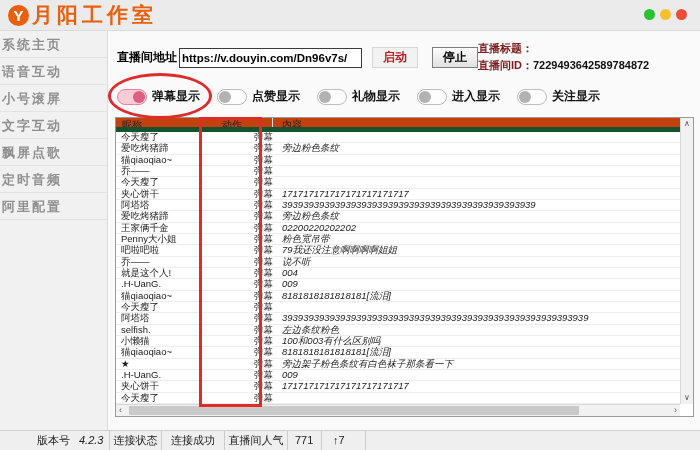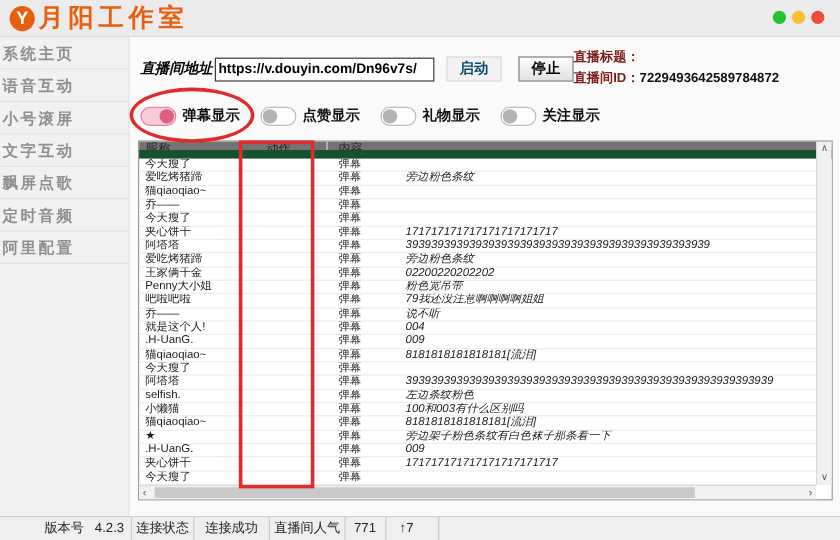--- a/index.html
+++ b/index.html
@@ -17,66 +17,66 @@
 
   
   .sidebar { position:absolute; top:31px; left:0; width:108px; bottom:20px; background:#f1f1f1; border-right:1px solid #dcdcdc; }
   .side-item { height:27px; line-height:27px; color:#8f8f8f; font-size:13px; font-weight:bold; letter-spacing:2px; padding-left:2px; border-bottom:1px solid #e3e3e3; cursor:default; }
   .side-item.active { background:#1e8fe8; color:#ffffff; border-bottom-color:#1e8fe8; }
 
   
   .main { position:absolute; top:31px; left:108px; right:0; bottom:20px; background:#fafafa; }
 
   .address-row { position:absolute; top:16px; left:9px; display:flex; align-items:center; }
-  .addr-label { font-size:12px; font-weight:bold; color:#000; white-space:nowrap;font-style:italic; }
+  .addr-label { font-size:12px; font-weight:bold; color:#000; white-space:nowrap; }
   .addr-input { width:183px; height:20px; border:1px solid #3a3a3a; background:#fff; font-family:"Liberation Sans","DejaVu Sans",sans-serif; font-size:11.5px; font-weight:bold; padding:0 2px; margin-left:2px; }
   .btn { width:46px; height:21px; font-size:12px; font-weight:bold; text-align:center; line-height:19px; }
-  .btn.start { margin-left:10px; background:#f2f2f2; border:1px solid #d8d8d8; color:#0c4a6e; }
+  .btn.start { margin-left:10px; background:#f2f2f2; border:1px solid #d8d8d8; color:#b91c1c; }
   .btn.stop  { margin-left:14px; background:linear-gradient(#fdfdfd,#e1e1e1); border:1px solid #7e7e7e; color:#000; }
 
   .live-info { position:absolute; top:9px; left:370px; font-size:11px; font-weight:bold; white-space:nowrap; }
   .li-row { height:17px; line-height:17px; }
   .li-label { color:#7b1d1d; }
   .li-value { color:#111; }
 
   
   .toggles { position:absolute; top:57px; left:9px; display:flex; }
   .toggle-group { display:flex; align-items:center; width:100px; }
   .switch { width:30px; height:16px; border-radius:9px; position:relative; flex:0 0 auto; cursor:pointer; }
   .switch.off { background:#fdfdfd; border:1px solid #bdbdbd; }
   .switch.on  { background:#f8ccd7; border:1px solid #ec82a0; }
   .knob { position:absolute; top:1px; width:12px; height:12px; border-radius:50%; }
   .switch.off .knob { left:1px;  background:#b3b3b3; }
   .switch.on  .knob { right:1px; background:#dd5f82; }
   .toggle-label { margin-left:5px; font-size:12px; font-weight:bold; color:#111; white-space:nowrap; }
 
   
   .table { position:absolute; left:7px; top:86px; width:579px; height:300px; background:#fff; border:1px solid #9a9a9a; }
-  .thead { display:flex; height:14px; background:#737373; border-bottom:7px solid #14532d; font-size:10px; color:#222; }
+  .thead { display:flex; height:14px; background:#c2410c; border-bottom:5px solid #14532d; font-size:10px; color:#222; }
   .th { line-height:13px; border-right:1px solid #d8d8d8; white-space:nowrap; overflow:hidden; }
   .col-nickname { width:85px; } .col-action { width:72px; } .col-content { flex:1; border-right:none; }
   .th.col-nickname { padding-left:6px; } .th.col-action { padding-left:21px; } .th.col-content { padding-left:9px; }
   .tbody { position:absolute; top:14px; left:0; right:13px; bottom:12px; overflow:hidden; font-size:9.5px; color:#1a1a1a; }
-  .tr { display:flex; height:11.33px; border-bottom:1px solid #ededed;gap:28px; }
+  .tr { display:flex; height:11.33px; border-bottom:1px solid #ededed; }
   .td { line-height:10.8px; white-space:nowrap; overflow:hidden; }
   .td.col-nickname { padding-left:5px; } .td.col-action { padding-left:17px;text-align:right; } .td.col-content { padding-left:9px;font-style:italic; }
 
   .vscroll { position:absolute; top:0; right:0; bottom:12px; width:13px; background:#f1f1f1; border-left:1px solid #d9d9d9; }
   .varr { position:absolute; left:0; right:0; text-align:center; font-size:8px; color:#555; line-height:10px; }
   .varr.up { top:1px; } .varr.down { bottom:1px; }
   .hscroll { position:absolute; bottom:0; left:0; right:13px; height:12px; background:#f1f1f1; border-top:1px solid #d9d9d9; }
   .harr { position:absolute; top:0; font-size:9px; color:#555; line-height:11px; }
   .harr.left { left:3px; } .harr.right { right:3px; }
   .hthumb { position:absolute; left:13px; top:1px; height:9px; width:450px; background:#c9c9c9; }
 
   
   .statusbar { position:absolute; bottom:0; left:0; right:0; height:20px; background:#efefef; border-top:1px solid #cfcfcf; display:flex; font-size:11px; color:#222; }
   .cell { height:100%; line-height:19px; border-right:1px solid #cccccc; white-space:nowrap; overflow:hidden; }
   .c-version { width:110px; padding-left:37px; }
-  .c-version .val { margin-left:9px; }
+  .c-version .val { margin-left:9px;font-style:italic; }
   .c-connlab { width:52px; text-align:center; }
   .c-connval { width:63px; text-align:center; }
   .c-poplab  { width:63px; text-align:center; }
   .c-popval  { width:34px; padding-left:7px; }
   .c-delta   { width:44px; padding-left:11px; }
   .c-fill    { flex:1; border-right:none; }
 
   
   .annot { position:absolute; border:3px solid #e02b2b; pointer-events:none; background:transparent; }
   .annot.ellipse { left:108px; top:73px; width:104px; height:46px; border-radius:50%; }
@@ -141,20 +141,26 @@
         <div class="toggle-group">
           <div class="switch off">
             <div class="knob"></div>
           </div>
           <span class="toggle-label">礼物显示</span>
         </div>
         <div class="toggle-group">
           <div class="switch off">
             <div class="knob"></div>
           </div>
+          <span class="toggle-label">进入显示</span>
+        </div>
+        <div class="toggle-group">
+          <div class="switch off">
+            <div class="knob"></div>
+          </div>
           <span class="toggle-label">关注显示</span>
         </div>
       </div>
 
     <div class="table">
       <div class="thead">
           <div class="th col-nickname">昵称</div>
           <div class="th col-action">动作</div>
           <div class="th col-content">内容</div>
         </div>

